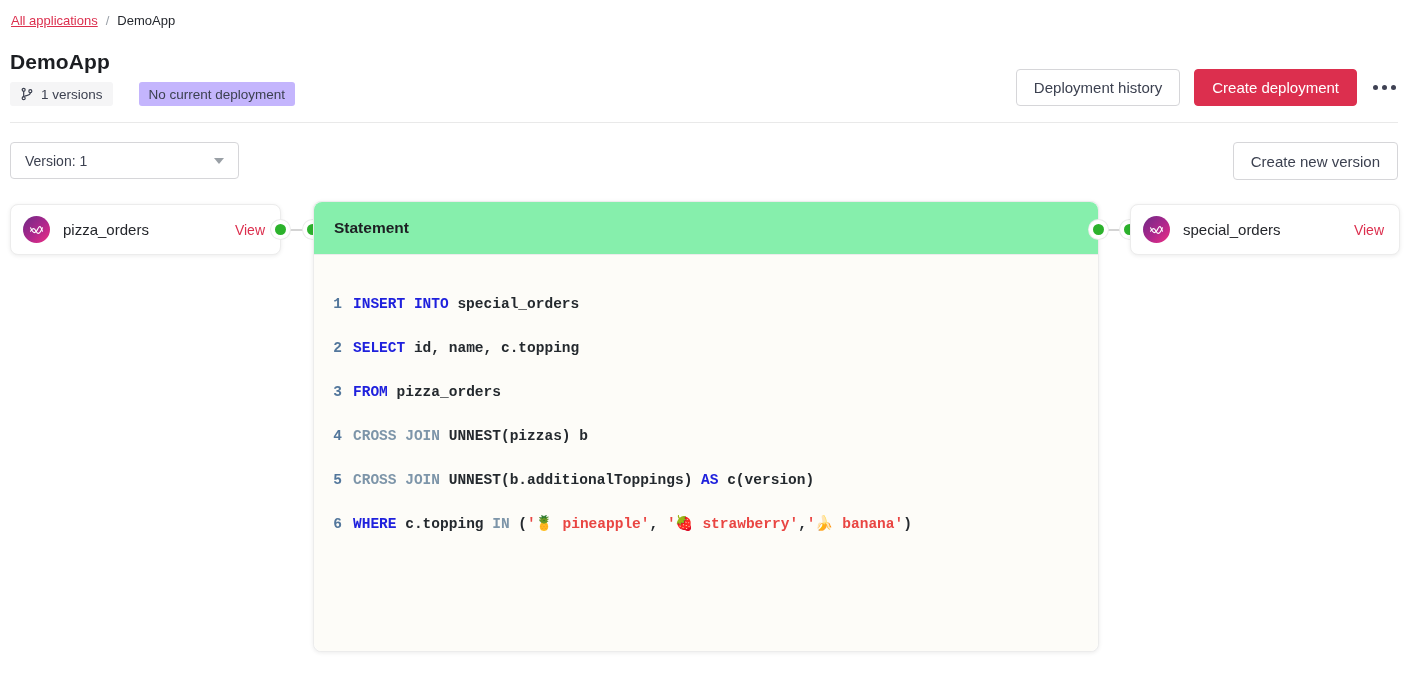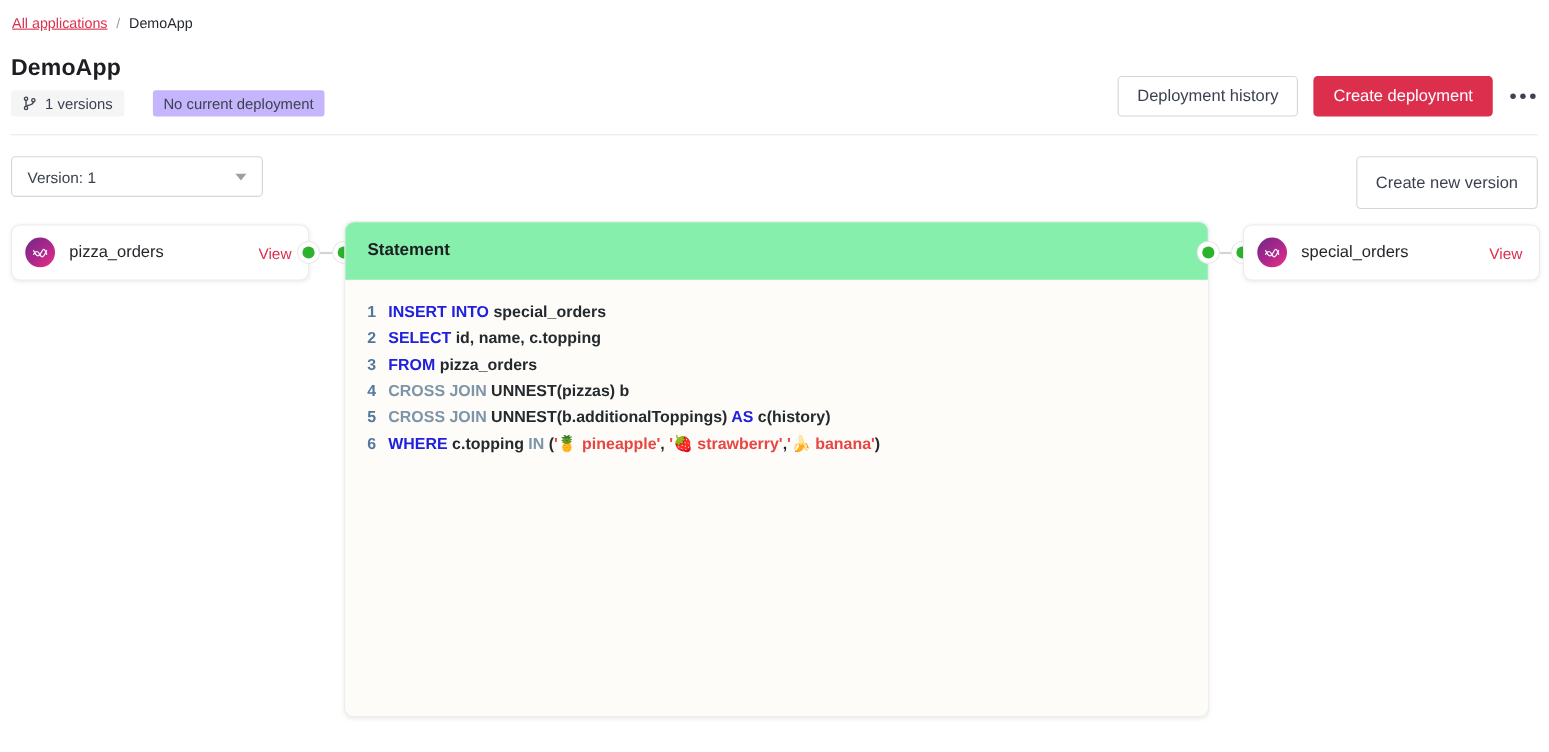--- a/index.html
+++ b/index.html
@@ -25,38 +25,38 @@
   .btn-outline { border-color:#d6d6d9; color:#3c4150;margin-left:44px; }
   .btn-primary { background:#dc2f4e; color:#ffffff; border-color:#dc2f4e; }
   .more-btn { display:inline-flex; gap:4px; align-items:center; padding:6px 2px; cursor:pointer; }
   .more-btn i { width:5px; height:5px; border-radius:50%; background:#3f4254; display:block; }
 
   .divider { position:absolute; left:10px; right:10px; top:122px; height:1px; background:#e9e9e9; }
 
   
   .version-select { position:absolute; left:10px; top:142px; width:229px; height:37px; border:1px solid #d6d6d9; border-radius:4px; background:#fff; display:flex; align-items:center; padding:0 14px; font-size:14px; color:#3c4150; cursor:pointer; }
   .caret { margin-left:auto; width:0; height:0; border-left:5.5px solid transparent; border-right:5.5px solid transparent; border-top:6px solid #9aa0a6; }
-  .create-version-btn { position:absolute; right:10px; top:142px; height:48px; }
+  .create-version-btn { position:absolute; right:10px; top:142px; height:38px; }
 
   
   .pipeline { position:absolute; left:10px; top:201px; width:1388px; height:460px; }
   .node-card { position:absolute; background:#fff; border:1px solid #ececec; border-radius:8px; box-shadow:0 1px 4px rgba(0,0,0,0.08); }
   .io-card { top:3px; height:51px; display:flex; align-items:center; padding:0 15px 0 12px; gap:13px; }
   .io-card .name { font-size:15px; color:#24262b; }
   .view-link { margin-left:auto; font-size:14px; color:#dc2f4e; cursor:pointer; }
   .source-card { left:0; width:271px; }
   .sink-card { left:1120px; width:270px; }
 
   .stream-icon { width:27px; height:27px; border-radius:50%; background:linear-gradient(135deg,#6e2a86 0%,#b0268c 55%,#ee2f83 100%); display:flex; align-items:center; justify-content:center; flex:0 0 auto; }
   .stream-icon svg { display:block; }
 
   .statement-card { left:303px; top:0; width:786px; height:451px; }
   .statement-header { height:53px; display:flex; align-items:center; padding:0 20px; border-bottom:1px solid #ececec; font-size:15.5px; font-weight:700; color:#1d1f23; background:#86efac; border-radius:8px 8px 0 0; }
   .statement-body { height:396px; background:#fdfcf8; border-radius:0 0 8px 8px; padding:17px 10px 0 18px; overflow:hidden; }
-  .code-line { font-family:Liberation Sans, sans-serif; font-size:14.5px; font-weight:600; line-height:24px; white-space:pre; }
+  .code-line { font-family:Liberation Mono, monospace; font-size:14.5px; font-weight:600; line-height:24px; white-space:pre;margin-top:20px; }
   .ln { display:inline-block; width:10px; margin-right:11px; text-align:right; color:#53779c; }
   .tok-kw { color:#1f21dd; }
   .tok-kw2 { color:#7d95a9; }
   .tok-pl { color:#24292e; }
   .tok-str { color:#e94542; }
 
   
   .conn-line { position:absolute; top:28px; height:2px; background:#d4d4d4; }
   .conn-dot { position:absolute; top:23px; width:11px; height:11px; border-radius:50%; background:#2cb22c; box-shadow:0 0 0 4px #ffffff, 0 0 0 5px #ebebeb; }
 </style>
@@ -124,21 +124,21 @@
     <div class="conn-dot" style="left:265px;"></div>
     <div class="conn-dot" style="left:297px;"></div>
 
     <div class="node-card statement-card">
       <div class="statement-header">Statement</div>
       <div class="statement-body">
           <div class="code-line"><span class="ln">1</span><span class="tok-kw">INSERT INTO</span><span class="tok-pl"> special_orders</span></div>
           <div class="code-line"><span class="ln">2</span><span class="tok-kw">SELECT</span><span class="tok-pl"> id, name, c.topping</span></div>
           <div class="code-line"><span class="ln">3</span><span class="tok-kw">FROM</span><span class="tok-pl"> pizza_orders</span></div>
           <div class="code-line"><span class="ln">4</span><span class="tok-kw2">CROSS JOIN</span><span class="tok-pl"> UNNEST(pizzas) b</span></div>
-          <div class="code-line"><span class="ln">5</span><span class="tok-kw2">CROSS JOIN</span><span class="tok-pl"> UNNEST(b.additionalToppings) </span><span class="tok-kw">AS</span><span class="tok-pl"> c(history)</span></div>
+          <div class="code-line"><span class="ln">5</span><span class="tok-kw2">CROSS JOIN</span><span class="tok-pl"> UNNEST(b.additionalToppings) </span><span class="tok-kw">AS</span><span class="tok-pl"> c(version)</span></div>
           <div class="code-line"><span class="ln">6</span><span class="tok-kw">WHERE</span><span class="tok-pl"> c.topping </span><span class="tok-kw2">IN</span><span class="tok-pl"> (</span><span class="tok-str">'🍍 pineapple'</span><span class="tok-pl">, </span><span class="tok-str">'🍓 strawberry'</span><span class="tok-pl">,</span><span class="tok-str">'🍌 banana'</span><span class="tok-pl">)</span></div>
         </div>
     </div>
 
     <div class="conn-line" style="left:1089px; width:31px;"></div>
     <div class="conn-dot" style="left:1083px;"></div>
     <div class="conn-dot" style="left:1114px;"></div>
 
     <div class="node-card io-card sink-card">
       <span class="stream-icon">

